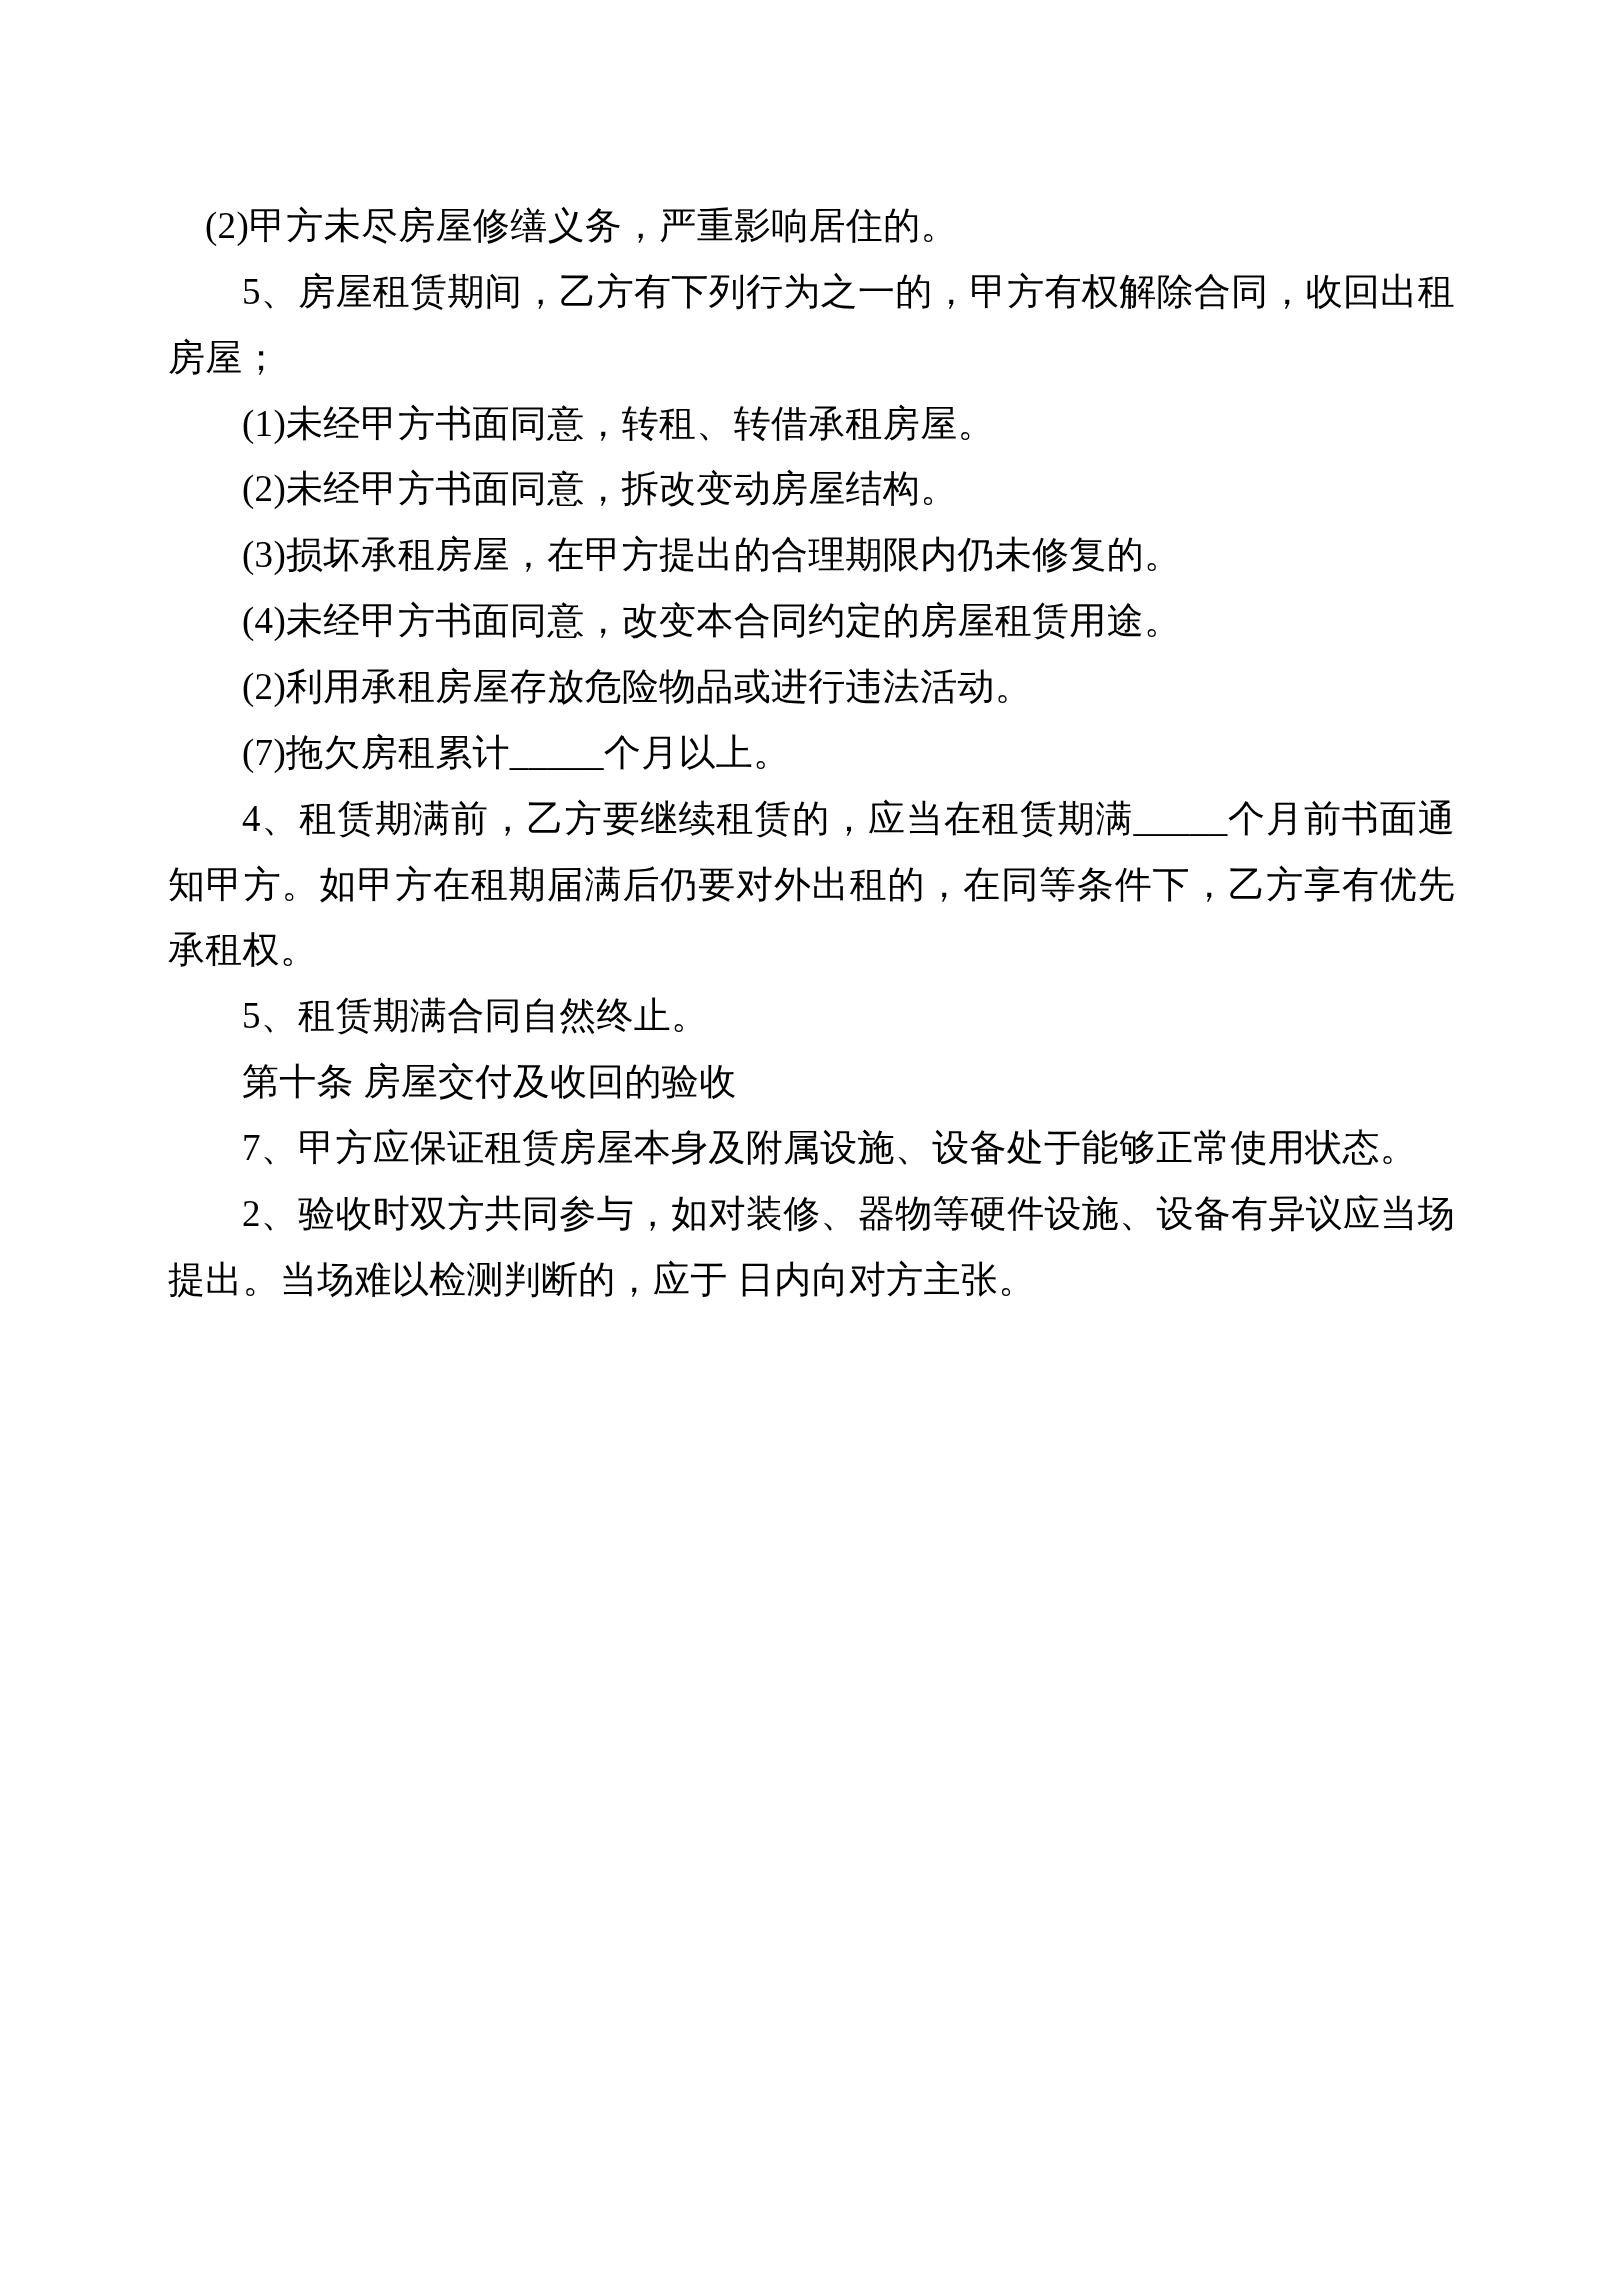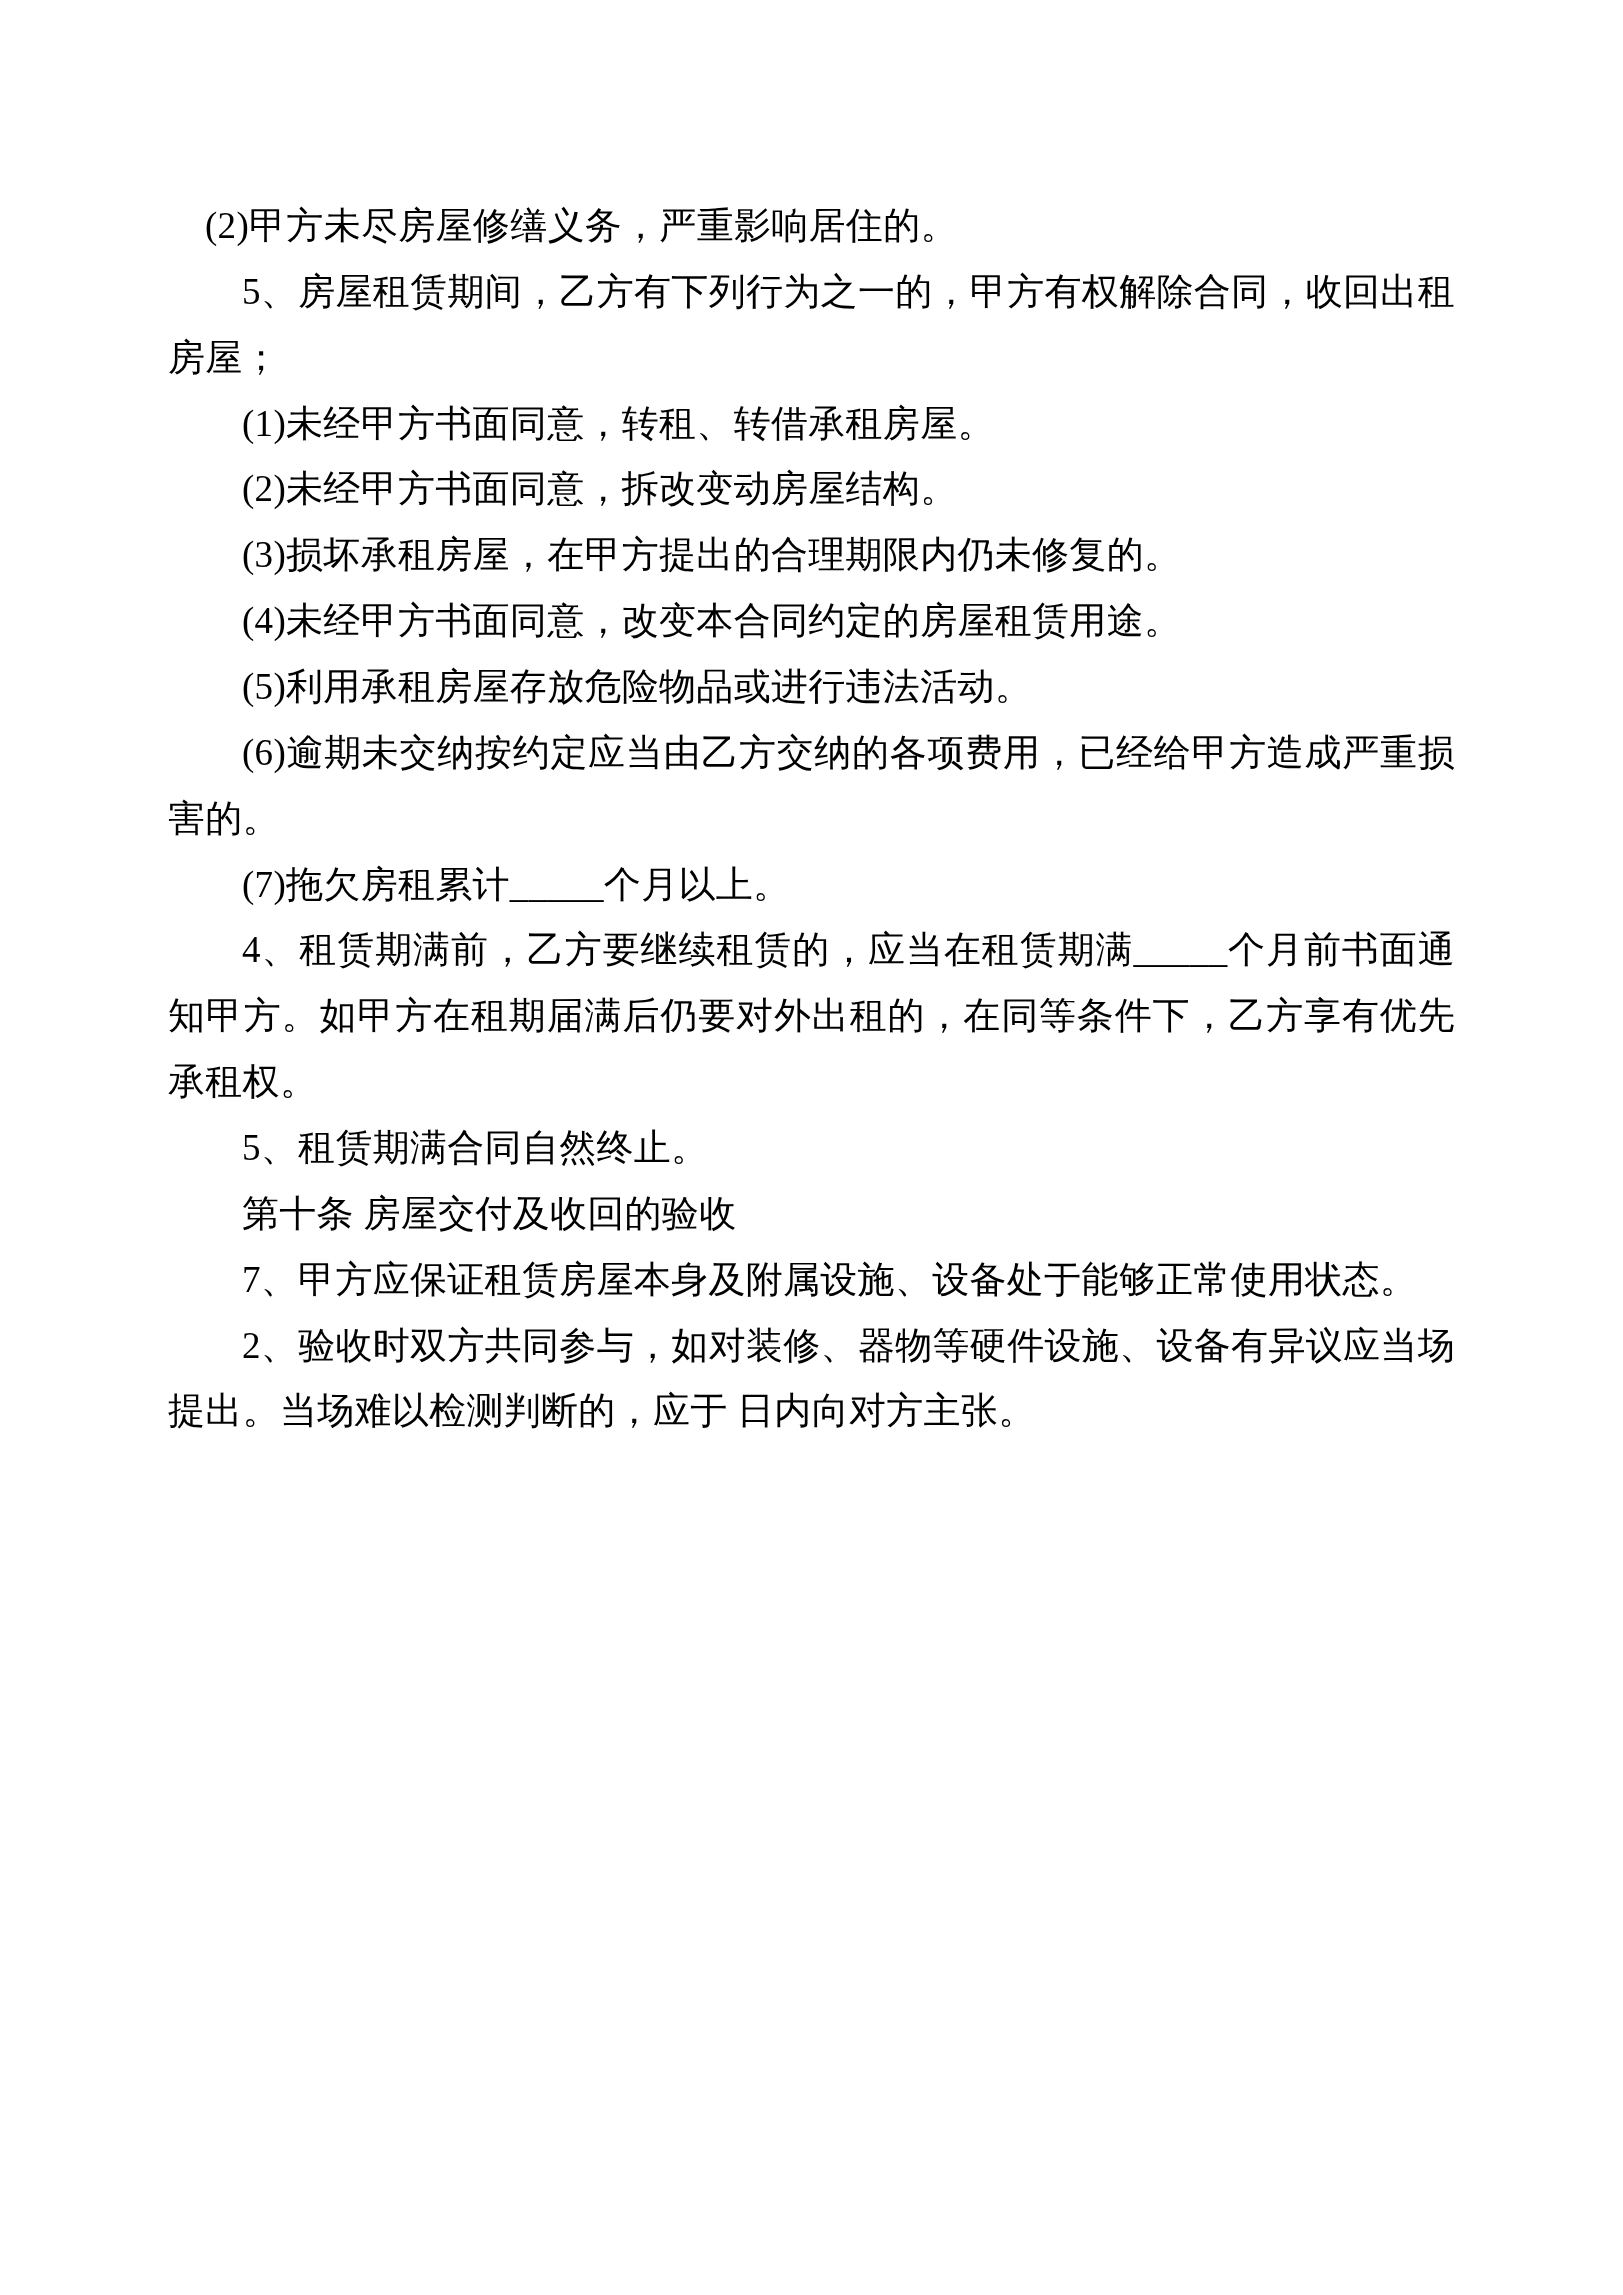--- a/index.html
+++ b/index.html
@@ -48,22 +48,21 @@
 
 <div class="page">
   <div class="doc-body">
 
     <p class="para indent-1">(2)甲方未尽房屋修缮义务，严重影响居住的。</p>
     <p class="para indent-2">5、房屋租赁期间，乙方有下列行为之一的，甲方有权解除合同，收回出租房屋；</p>
     <p class="para indent-2">(1)未经甲方书面同意，转租、转借承租房屋。</p>
     <p class="para indent-2">(2)未经甲方书面同意，拆改变动房屋结构。</p>
     <p class="para indent-2">(3)损坏承租房屋，在甲方提出的合理期限内仍未修复的。</p>
     <p class="para indent-2">(4)未经甲方书面同意，改变本合同约定的房屋租赁用途。</p>
-    <p class="para indent-2">(5)利用承租房屋存放危险物品或进行违法活动。</p>
-    <p class="para indent-2">(6)逾期未交纳按约定应当由乙方交纳的各项费用，已经给甲方造成严重损害的。</p>
+    <p class="para indent-2">(2)利用承租房屋存放危险物品或进行违法活动。</p>
     <p class="para indent-2">(7)拖欠房租累计_____个月以上。</p>
     <p class="para indent-2">4、租赁期满前，乙方要继续租赁的，应当在租赁期满_____个月前书面通知甲方。如甲方在租期届满后仍要对外出租的，在同等条件下，乙方享有优先承租权。</p>
     <p class="para indent-2">5、租赁期满合同自然终止。</p>
     <p class="para indent-2">第十条 房屋交付及收回的验收</p>
     <p class="para indent-2">7、甲方应保证租赁房屋本身及附属设施、设备处于能够正常使用状态。</p>
     <p class="para indent-2">2、验收时双方共同参与，如对装修、器物等硬件设施、设备有异议应当场提出。当场难以检测判断的，应于 日内向对方主张。</p>
 
   </div>
 </div>
 

